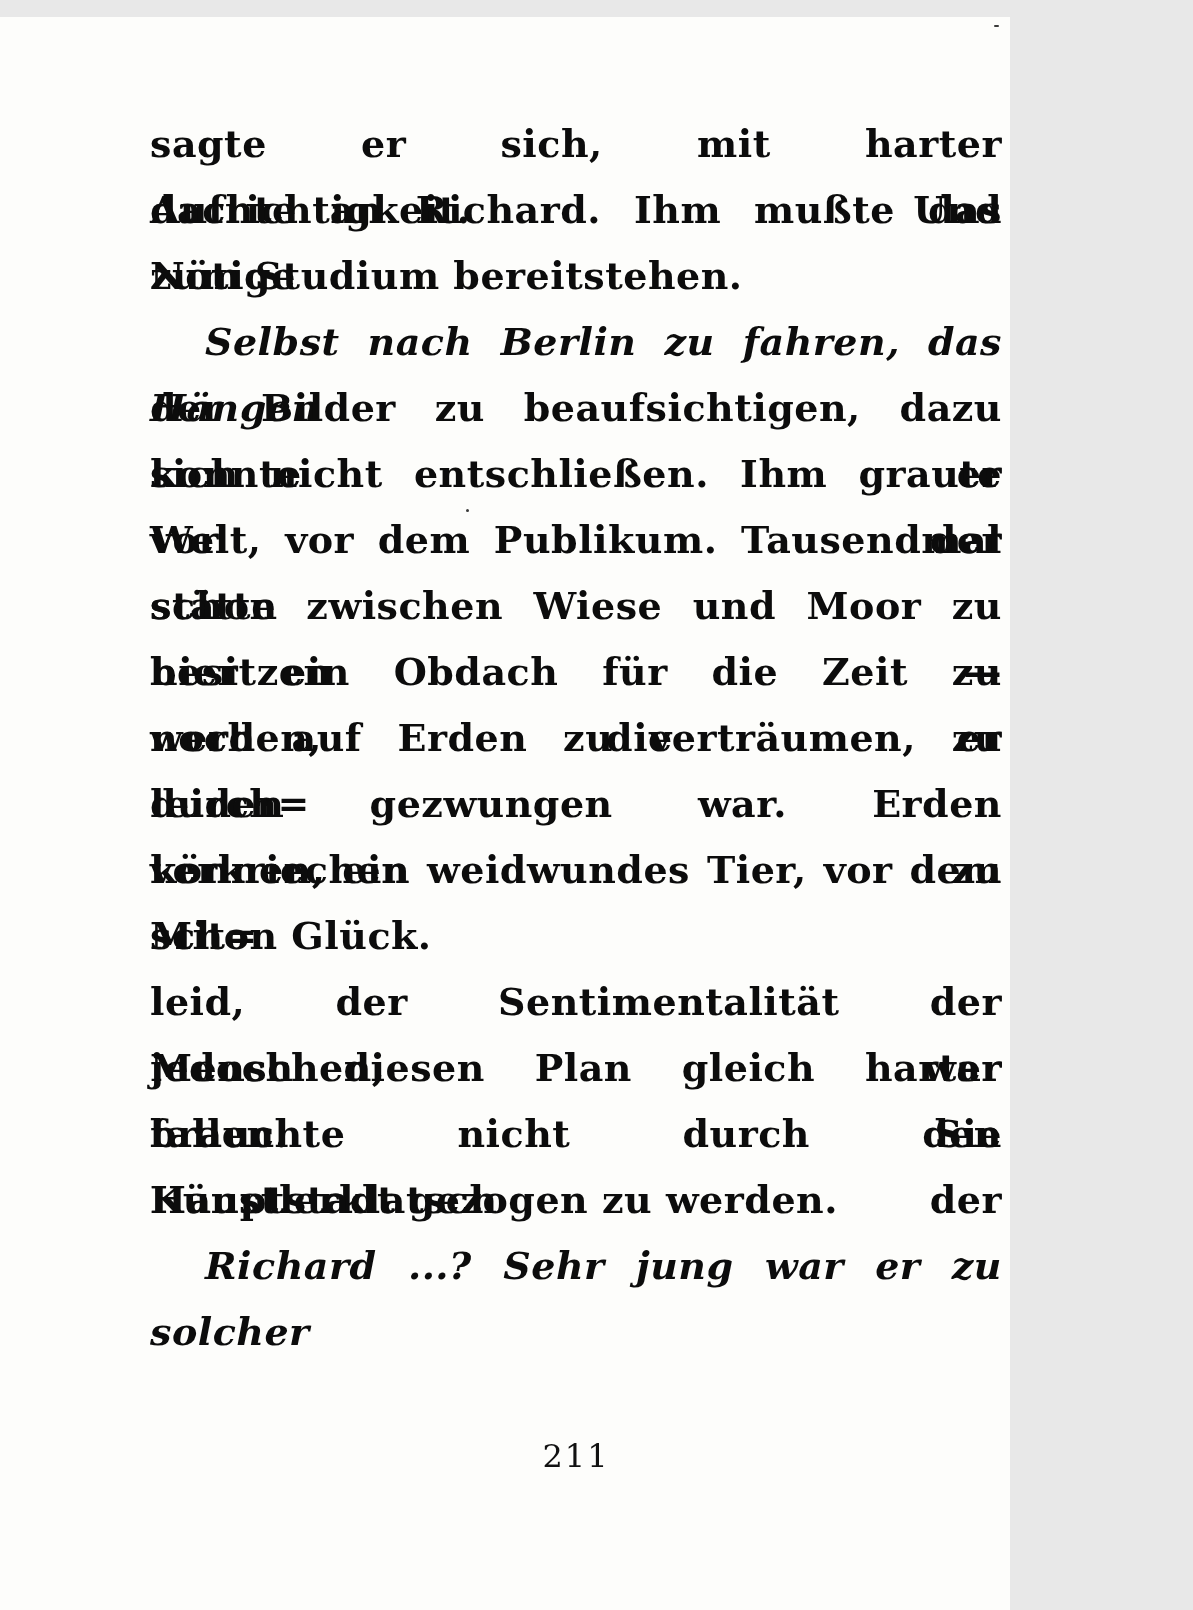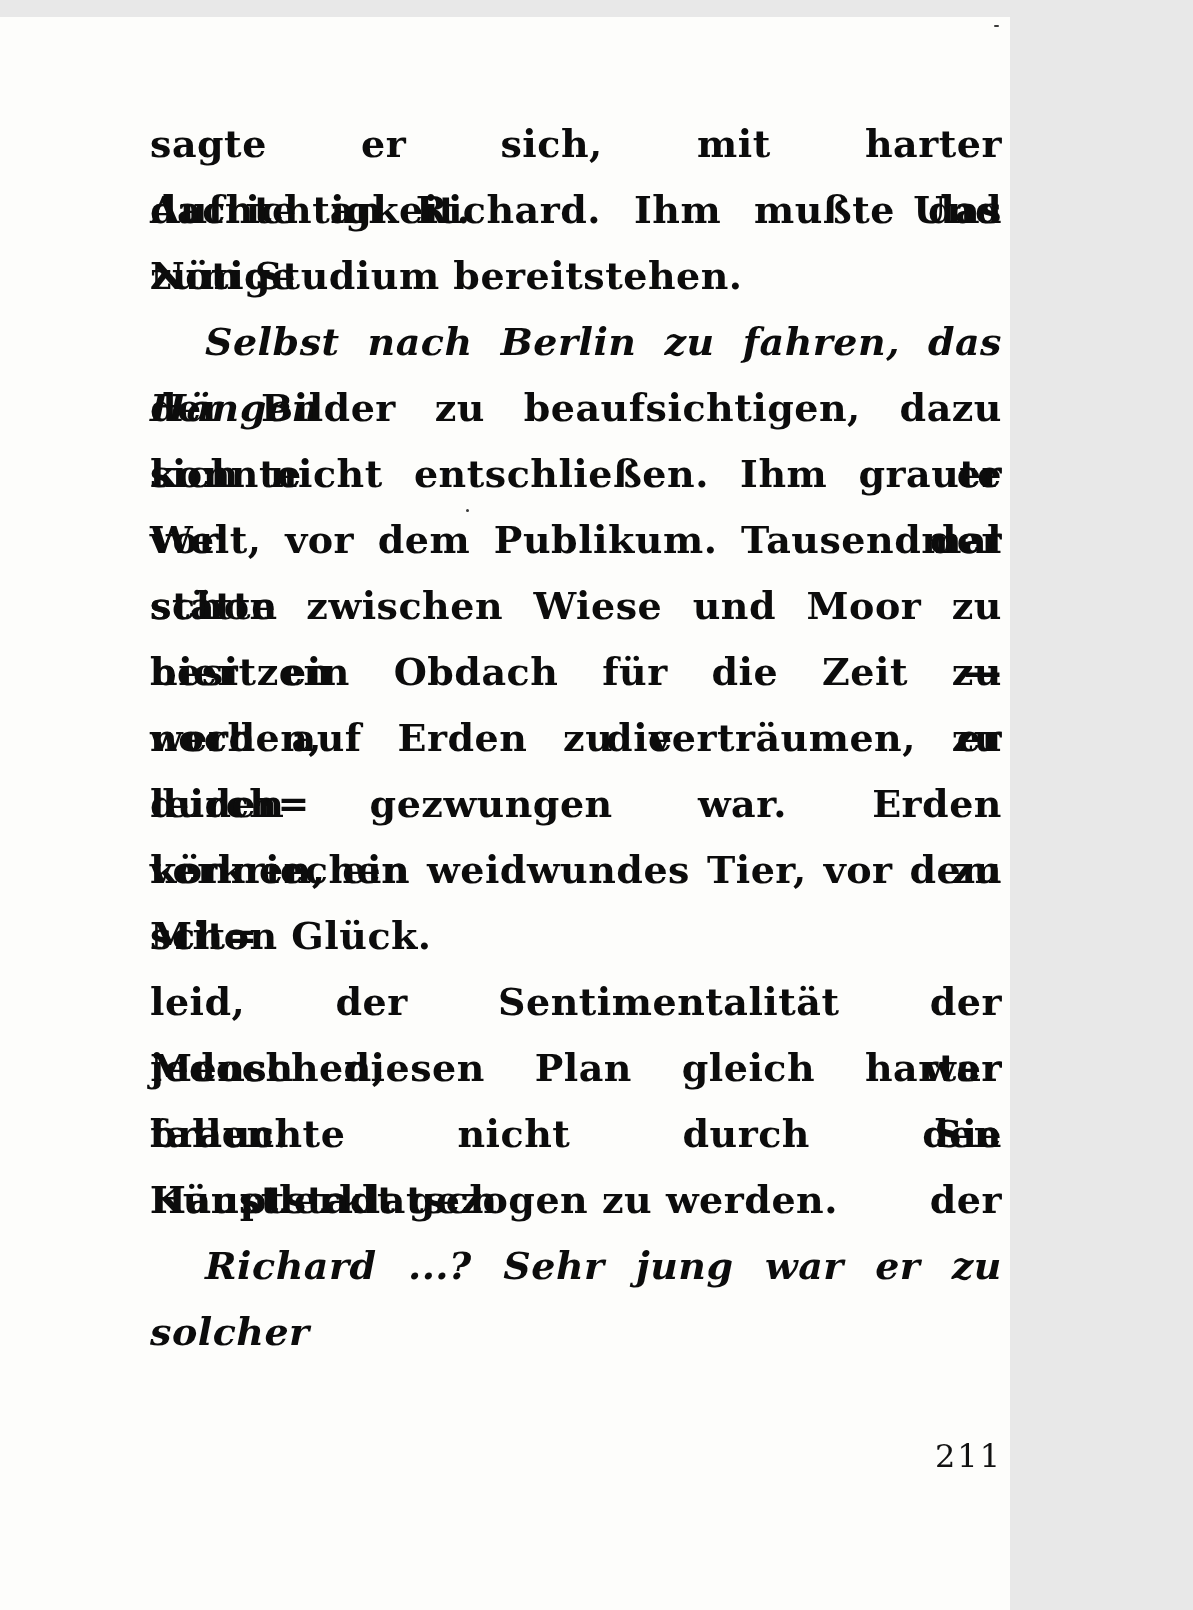--- a/index.html
+++ b/index.html
@@ -42,21 +42,21 @@
   }
   .line.indent {
     text-indent: 55px;
     font-style: italic;
   }
   .pagenum {
     position: absolute;
     left: 150px;
     top: 1420px;
     width: 852px;
-    text-align: right;
+    text-align: center;
     font-size: 32px;
     font-weight: 400;
     letter-spacing: 2px;
     color: #111;
   }
   .speck {
     position: absolute;
     background: #3a3a3a;
     border-radius: 50%;
   }

